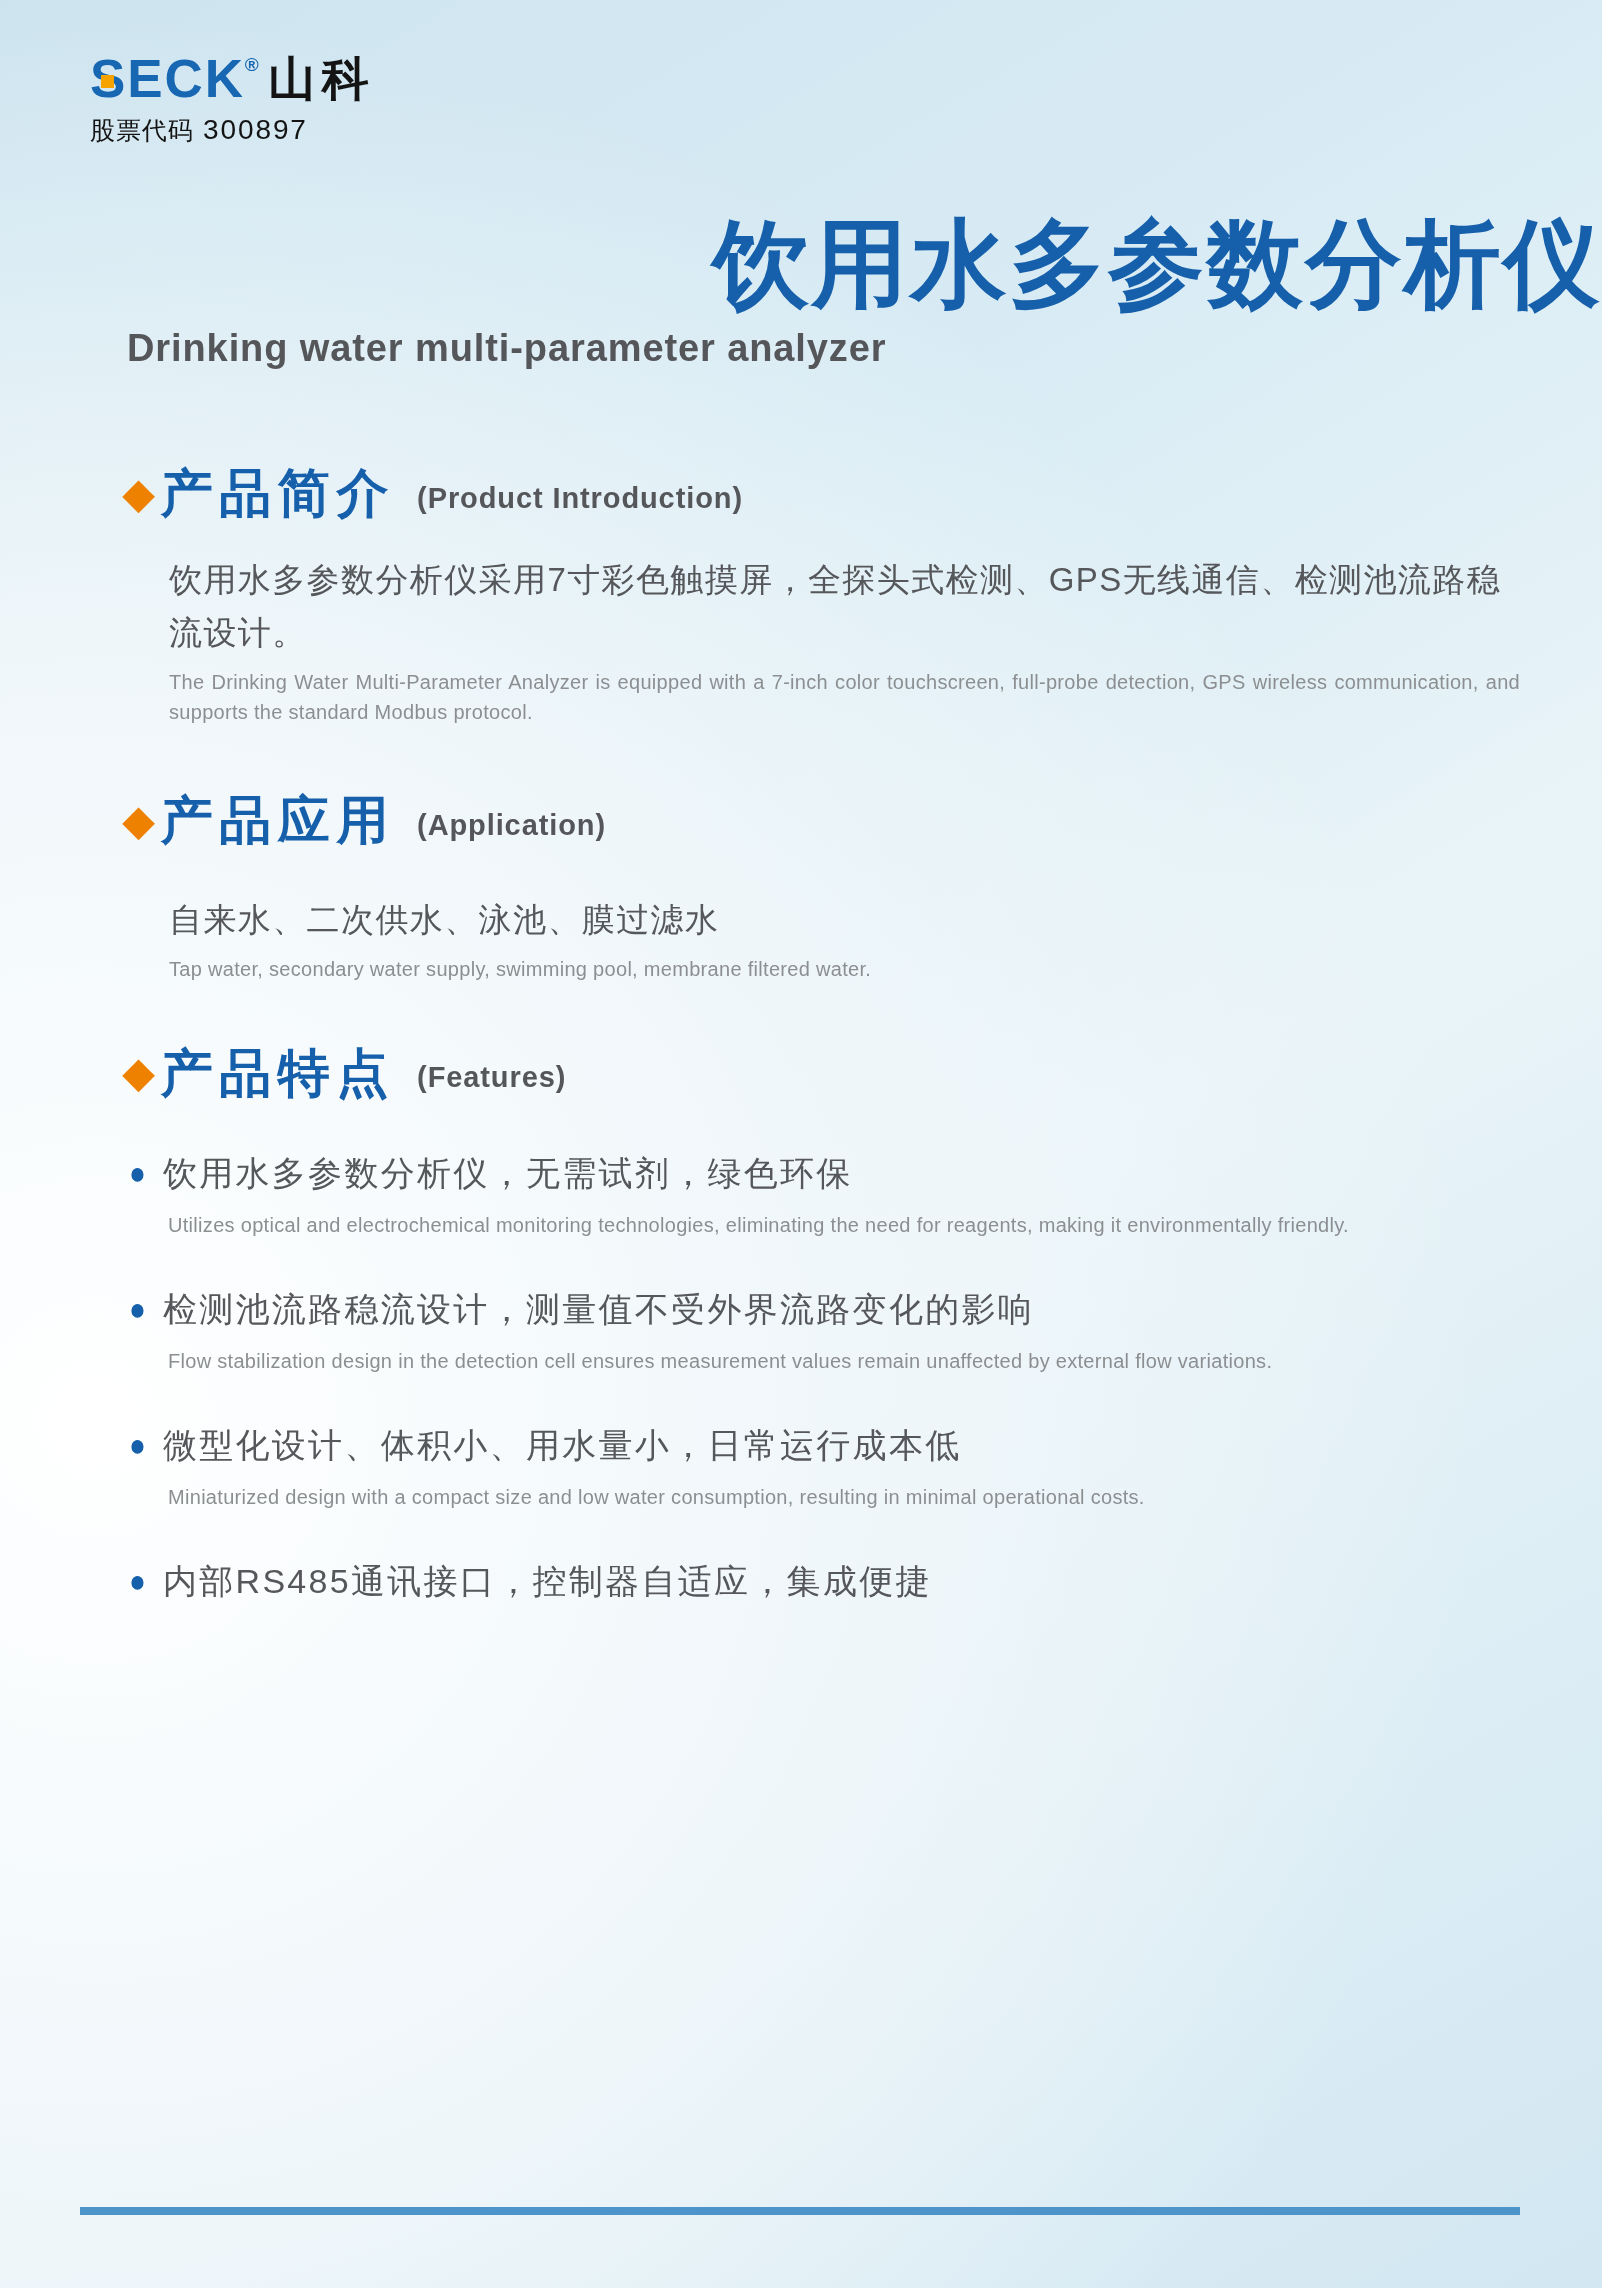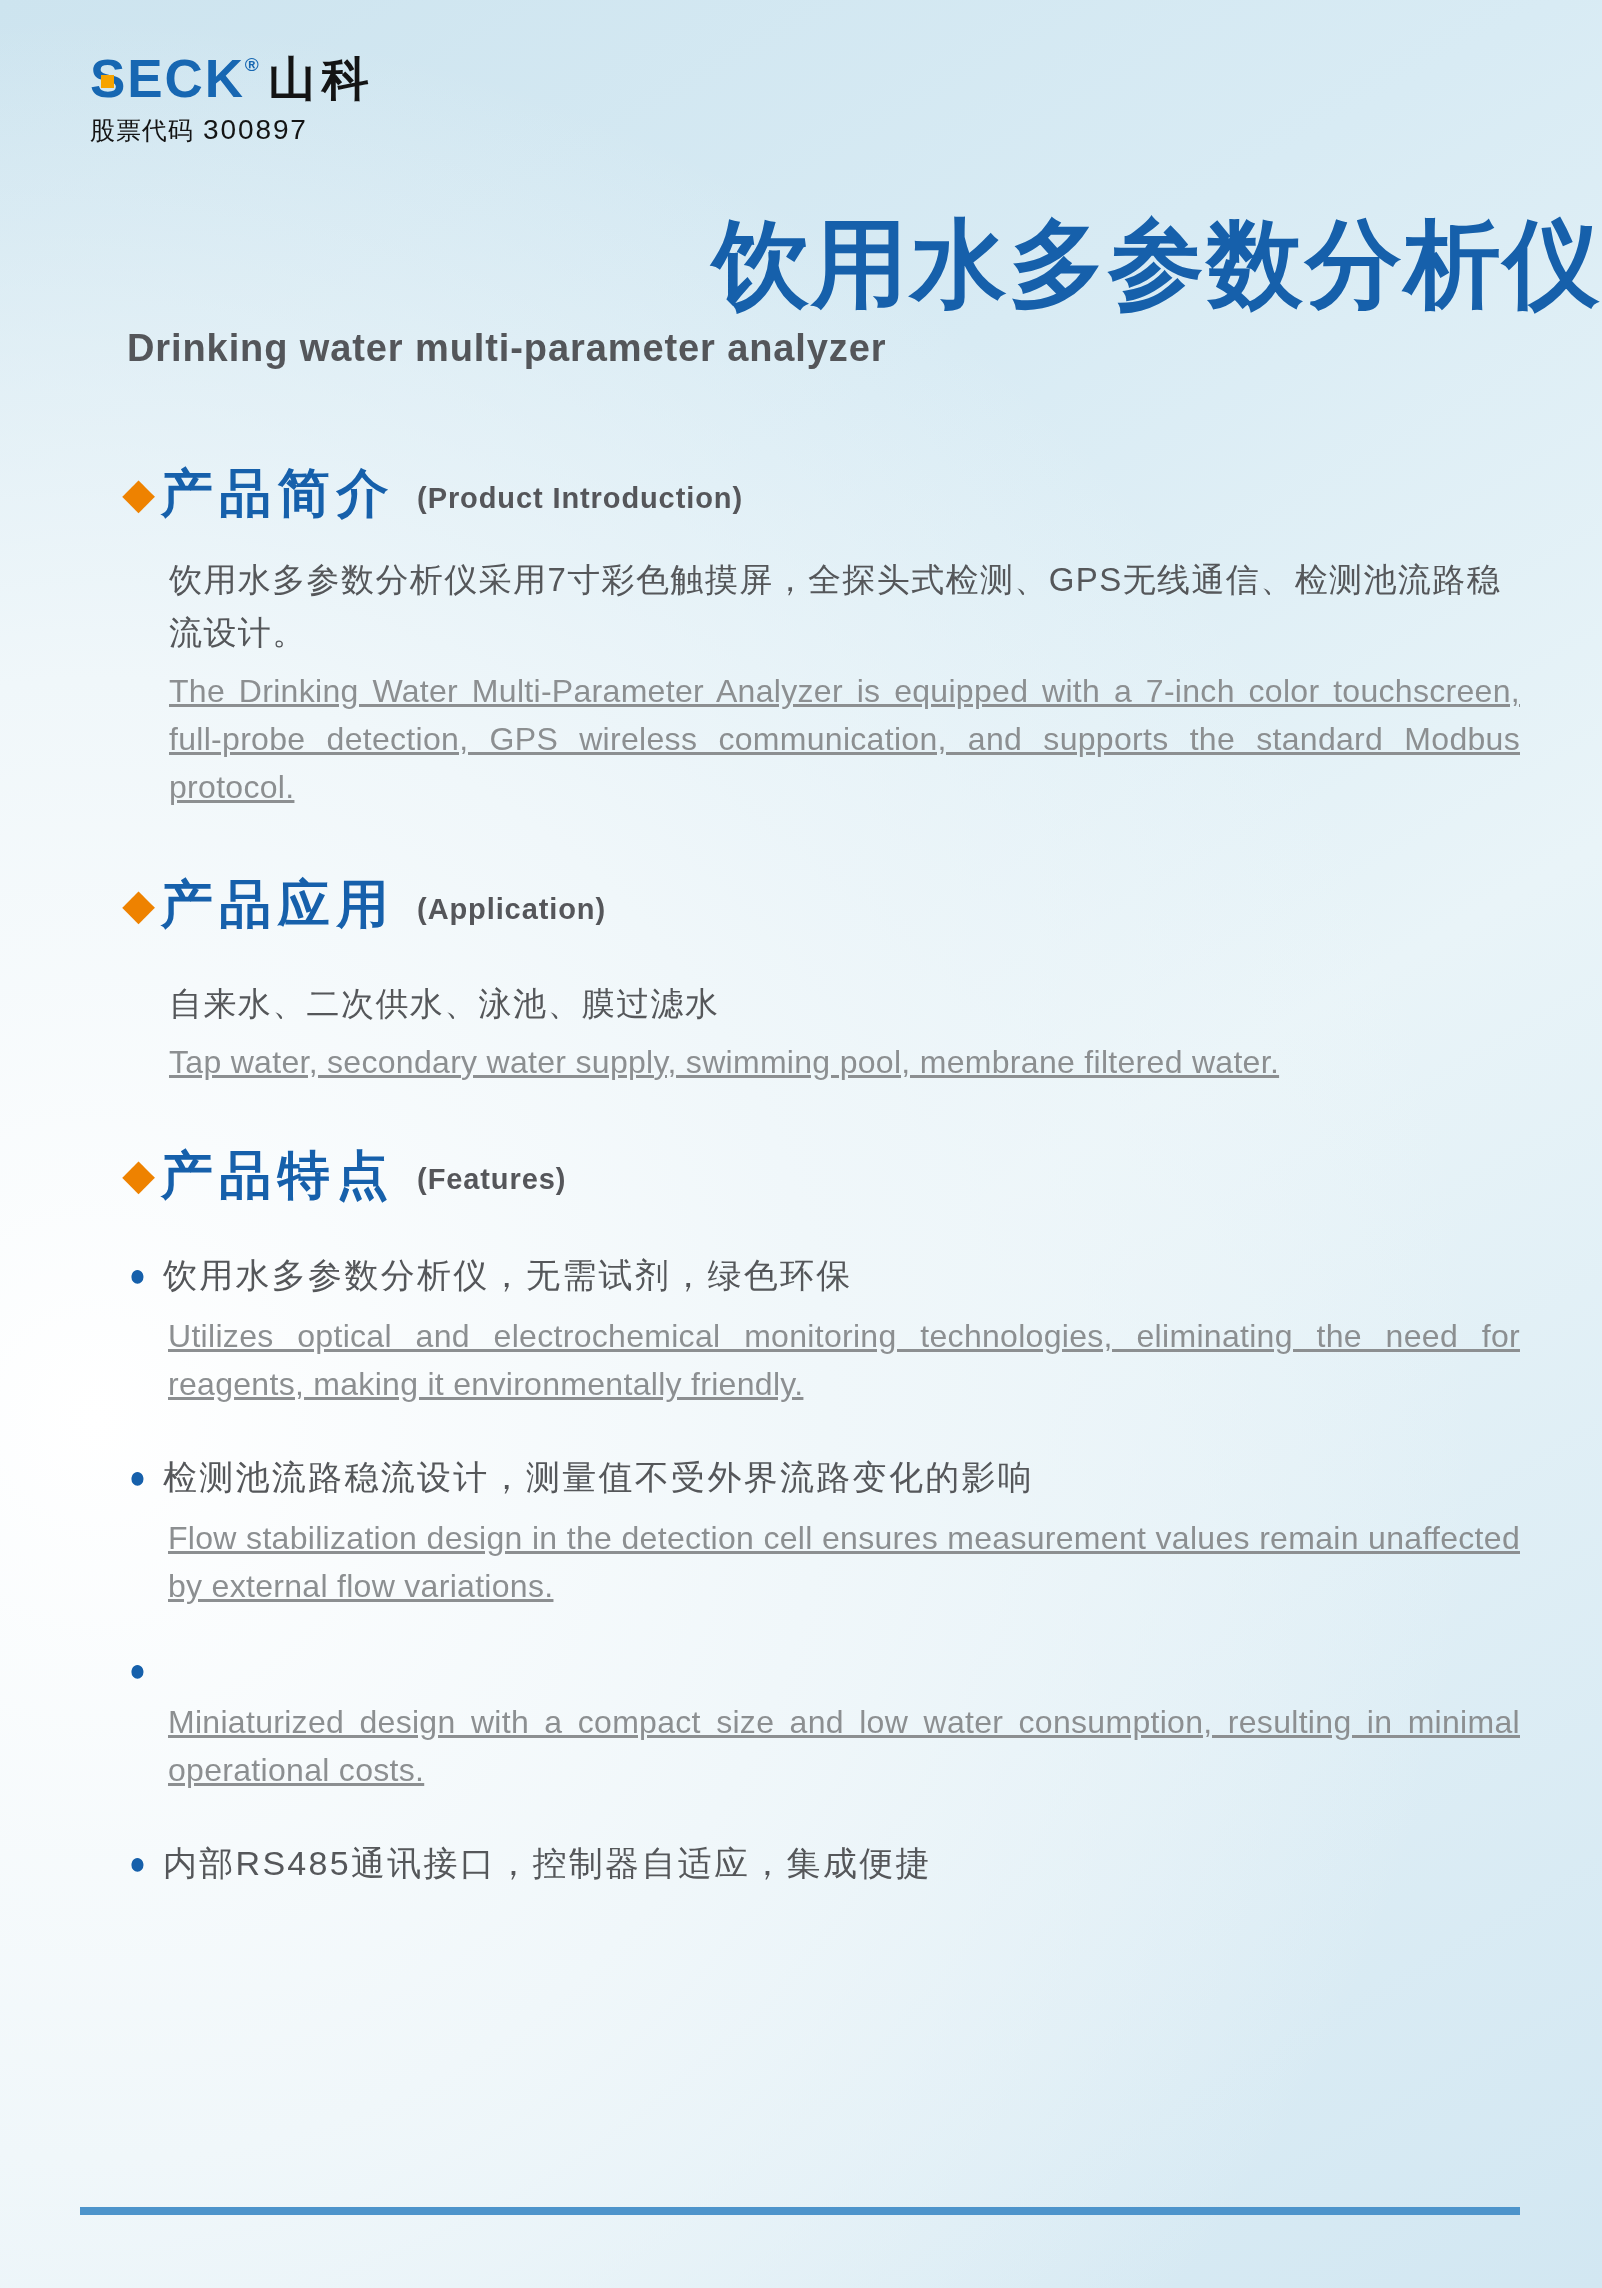--- a/index.html
+++ b/index.html
@@ -50,21 +50,21 @@
   .sec-cn{font-size:52px;font-weight:800;color:#1660ab;letter-spacing:6.6px;line-height:1.2;}
   .sec-en{font-size:29px;font-weight:800;color:#55565a;margin-left:22px;letter-spacing:0.9px;padding-top:9.4px;}
 
   .sec-intro{margin-top:92px;}
   .sec-app{margin-top:62px;}
   .sec-feat{margin-top:58px;}
 
   .body{margin:28px 82px 0 169px;}
   .body-app{margin-top:41px;}
   .cn{margin:0;font-size:33px;color:#55575a;line-height:1.62;letter-spacing:1.4px;}
-  .en{margin:7.5px 0 0 0;font-size:32px;color:#8c8f91;line-height:1.5;text-align:justify;letter-spacing:0.3px;text-decoration:underline;}
+  .en{margin:7.5px 0 0 0;font-size:20px;color:#8c8f91;line-height:1.5;text-align:justify;letter-spacing:0.3px;}
 
   
   .feature{margin:47px 82px 0 129px;}
   .f-row{display:flex;align-items:center;}
   .dot{color:#1660ab;font-size:28px;line-height:1;margin-right:17px;transform:scaleY(1.15);}
   .f-cn{font-size:34px;color:#55575a;letter-spacing:2.3px;}
   .f-en{margin:13px 0 0 39px;}
 
   
   .bottom-rule{
@@ -135,20 +135,21 @@
       <div class="f-row">
         <span class="dot">●</span>
         <span class="f-cn">检测池流路稳流设计，测量值不受外界流路变化的影响</span>
       </div>
       <p class="en f-en">Flow stabilization design in the detection cell ensures measurement values remain unaffected by external flow variations.</p>
     </div>
 
     <div class="feature">
       <div class="f-row">
         <span class="dot">●</span>
+        <span class="f-cn">微型化设计、体积小、用水量小，日常运行成本低</span>
       </div>
       <p class="en f-en">Miniaturized design with a compact size and low water consumption, resulting in minimal operational costs.</p>
     </div>
 
     <div class="feature">
       <div class="f-row">
         <span class="dot">●</span>
         <span class="f-cn">内部RS485通讯接口，控制器自适应，集成便捷</span>
       </div>
     </div>

